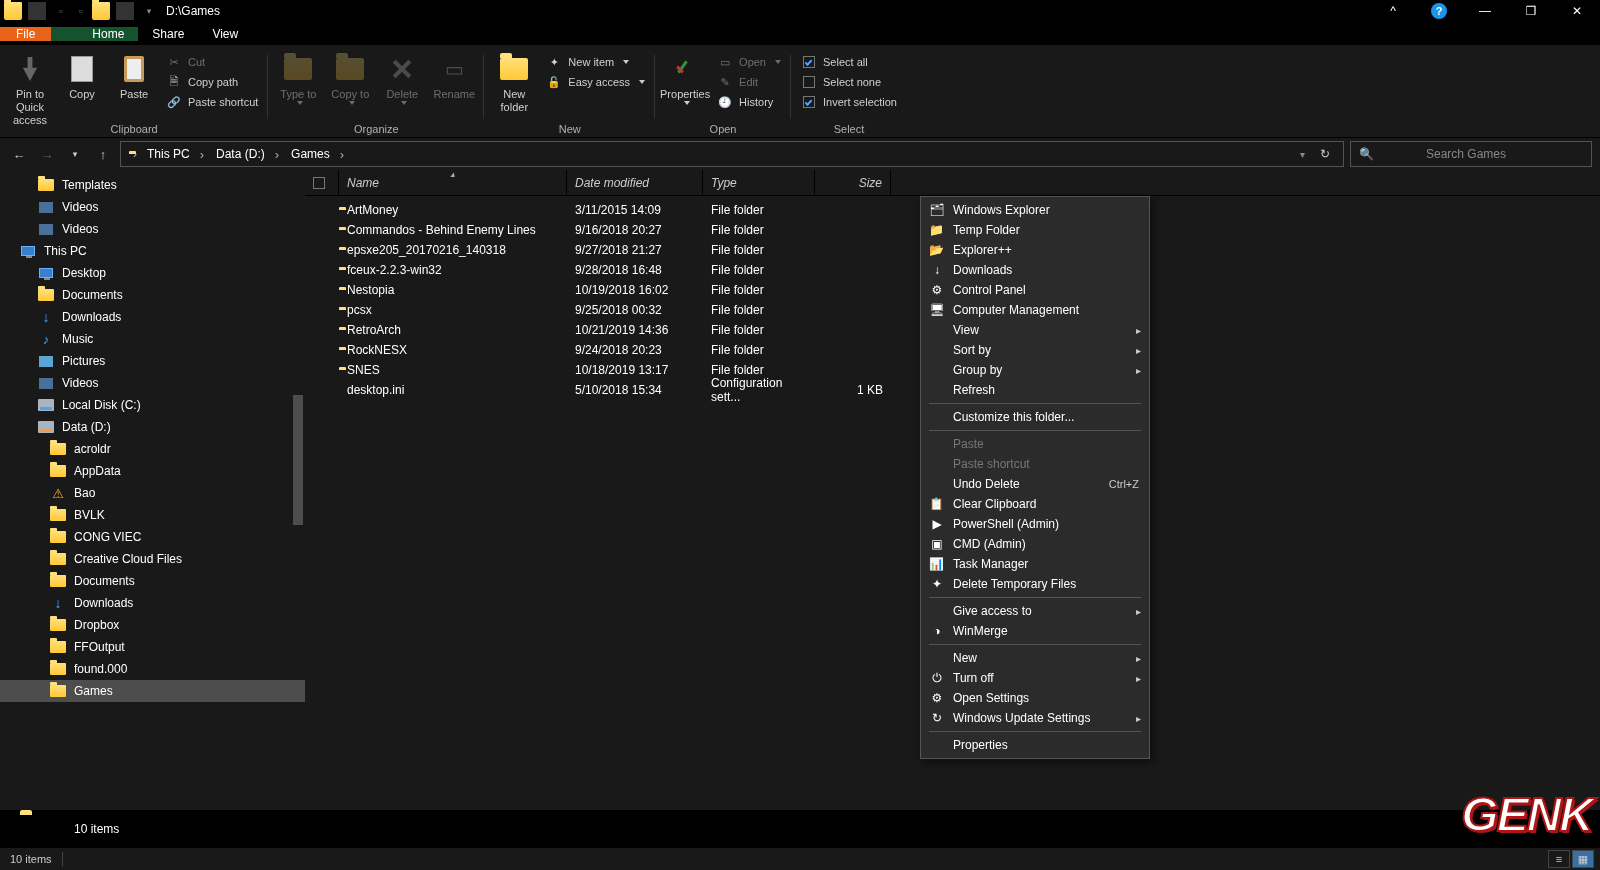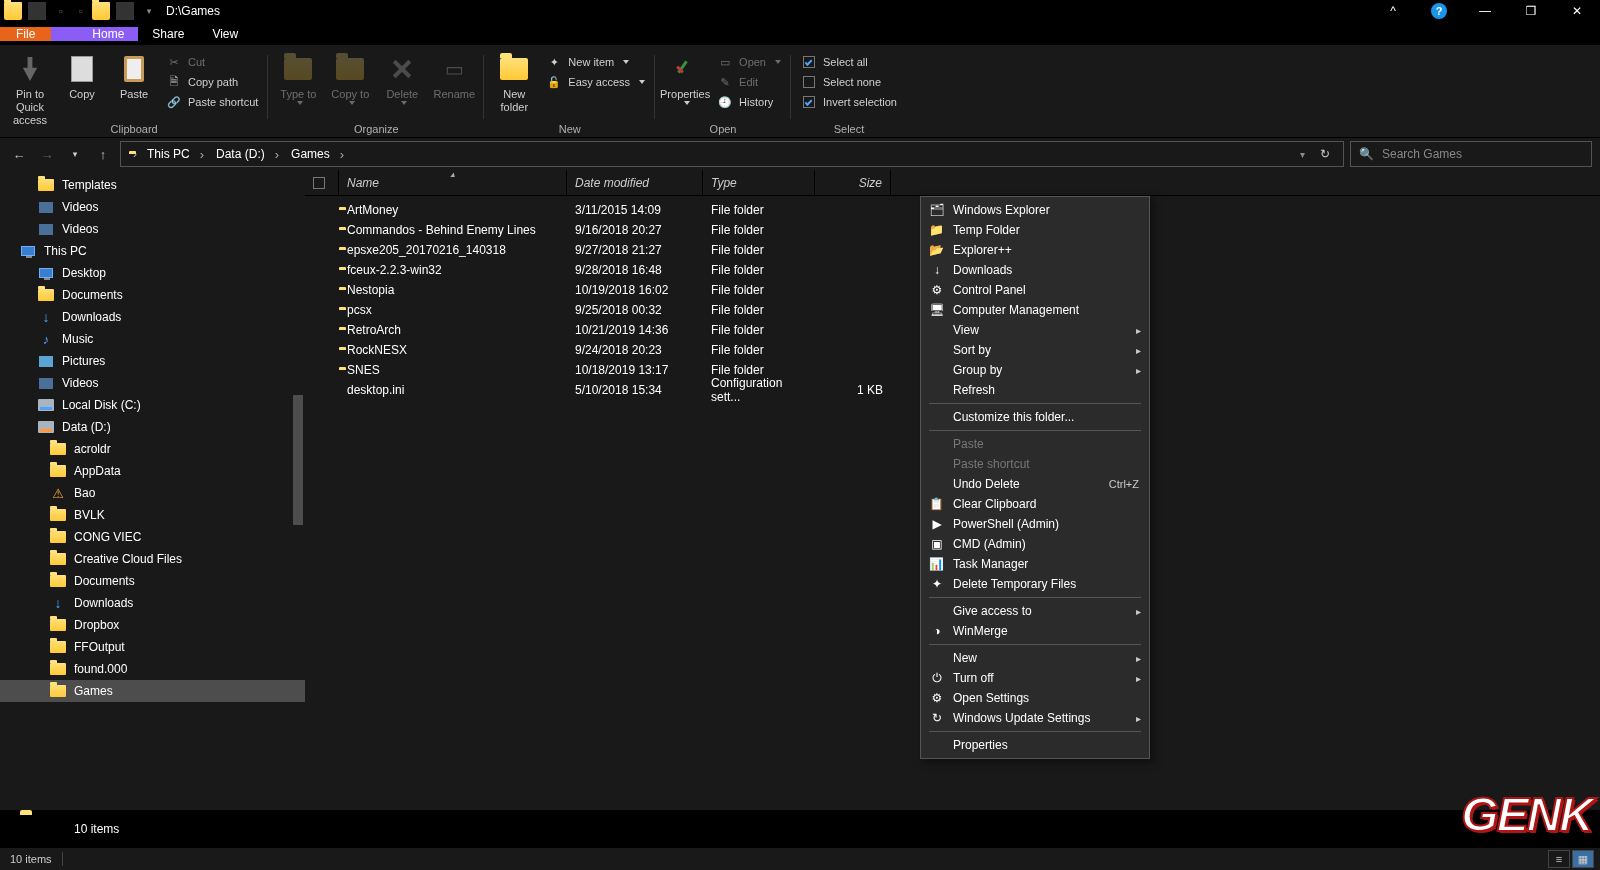--- a/index.html
+++ b/index.html
@@ -15,21 +15,21 @@
 .titlebar .title-text { margin-left: 8px; color:#fff; font-size:12px; }
 .titlebar .win-controls { position:absolute; right:0; top:0; display:flex; }
 .titlebar .win-controls div { width:46px; height:22px; display:flex; align-items:center; justify-content:center; color:#fff; font-size:12px;}
 .titlebar .help-icon { width:16px; height:16px; border-radius:50%; background:#1a95e9; color:#fff; display:flex; align-items:center; justify-content:center; font-size:11px; font-weight:bold;}
 .titlebar .caret { width:20px; display:flex; align-items:center; justify-content:center; font-size:10px; color:#ccc;}
 
 
 .menutabs { height: 23px; background:#000; display:flex; align-items:center; border-bottom: none;}
 .menutabs .tab { padding: 0 14px; display:flex; align-items:center; color:#fff; font-size:12px;}
 .menutabs .tab.file { background:#e8641b; color:#fff; padding:0 16px; }
-.menutabs .tab.active { background:#8b5cf6;padding-left:41px; }
+.menutabs .tab.active { background:#14532d;padding-left:41px; }
 
 
 .ribbon { height: 93px; background:#191919; display:flex; padding-top:6px; border-bottom:1px solid #000; }
 .ribbon-group { display:flex; flex-direction:column; justify-content:space-between; align-items:center; padding:0 6px; position:relative;}
 .ribbon-group::after { content:""; position:absolute; right:0; top:4px; bottom:18px; width:1px; background:#333;}
 .ribbon-group:last-child::after{display:none;}
 .ribbon-group .group-label { font-size:11px; color:#b0b0b0; padding-bottom:2px;}
 .ribbon-buttons { display:flex; align-items:flex-start; gap:4px; height:70px;}
 .rb-big { width:48px; display:flex; flex-direction:column; align-items:center; text-align:center; font-size:11px; color:#d0d0d0; padding-top:2px; line-height:1.2;}
 .rb-big.disabled { opacity:0.45;}
@@ -62,21 +62,21 @@
 
 .addressbar { height: 32px; background:#191919; display:flex; align-items:center; padding:0 8px; gap:6px;}
 .nav-arrow { width:22px; height:22px; display:flex; align-items:center; justify-content:center; color:#ccc; font-size:13px;}
 .nav-arrow.disabled{opacity:0.4;}
 .addr-box { flex:1; height:26px; background:#191919; border:1px solid #535353; display:flex; align-items:center; padding:0 4px;}
 .addr-box .crumb { display:flex; align-items:center; gap:4px; padding:0 6px; color:#fff; font-size:12px;}
 .addr-box .crumb::after{content:"›"; margin-left:6px; color:#aaa; font-size:13px;}
 .addr-box .spacer{flex:1;}
 .addr-refresh{width:28px;display:flex;align-items:center;justify-content:center;color:#ccc;}
 .search-box { width:242px; height:26px; background:#191919; border:1px solid #535353; display:flex; align-items:center; padding:0 8px; gap:8px;}
-.search-box input{flex:1;background:transparent;border:none;outline:none;color:#fff;font-size:12px;}
+.search-box input{flex:1;background:transparent;border:none;outline:none;color:#fff;font-size:12px;margin-left:44px;}
 .search-box input::placeholder{color:#888;}
 
 
 .main { position:absolute; top:170px; bottom:60px; left:0; right:0; display:flex; background:#191919;}
 .tree { width:305px; overflow:hidden; position:relative;}
 .tree-inner { padding-top:4px;}
 .tree-item { height:22px; display:flex; align-items:center; padding-left:20px; gap:8px; font-size:12px; color:#fff;}
 .tree-item.l1{padding-left:38px;}
 .tree-item.l2{padding-left:50px;}
 .tree-item.selected{background:#4d4d4d;}

